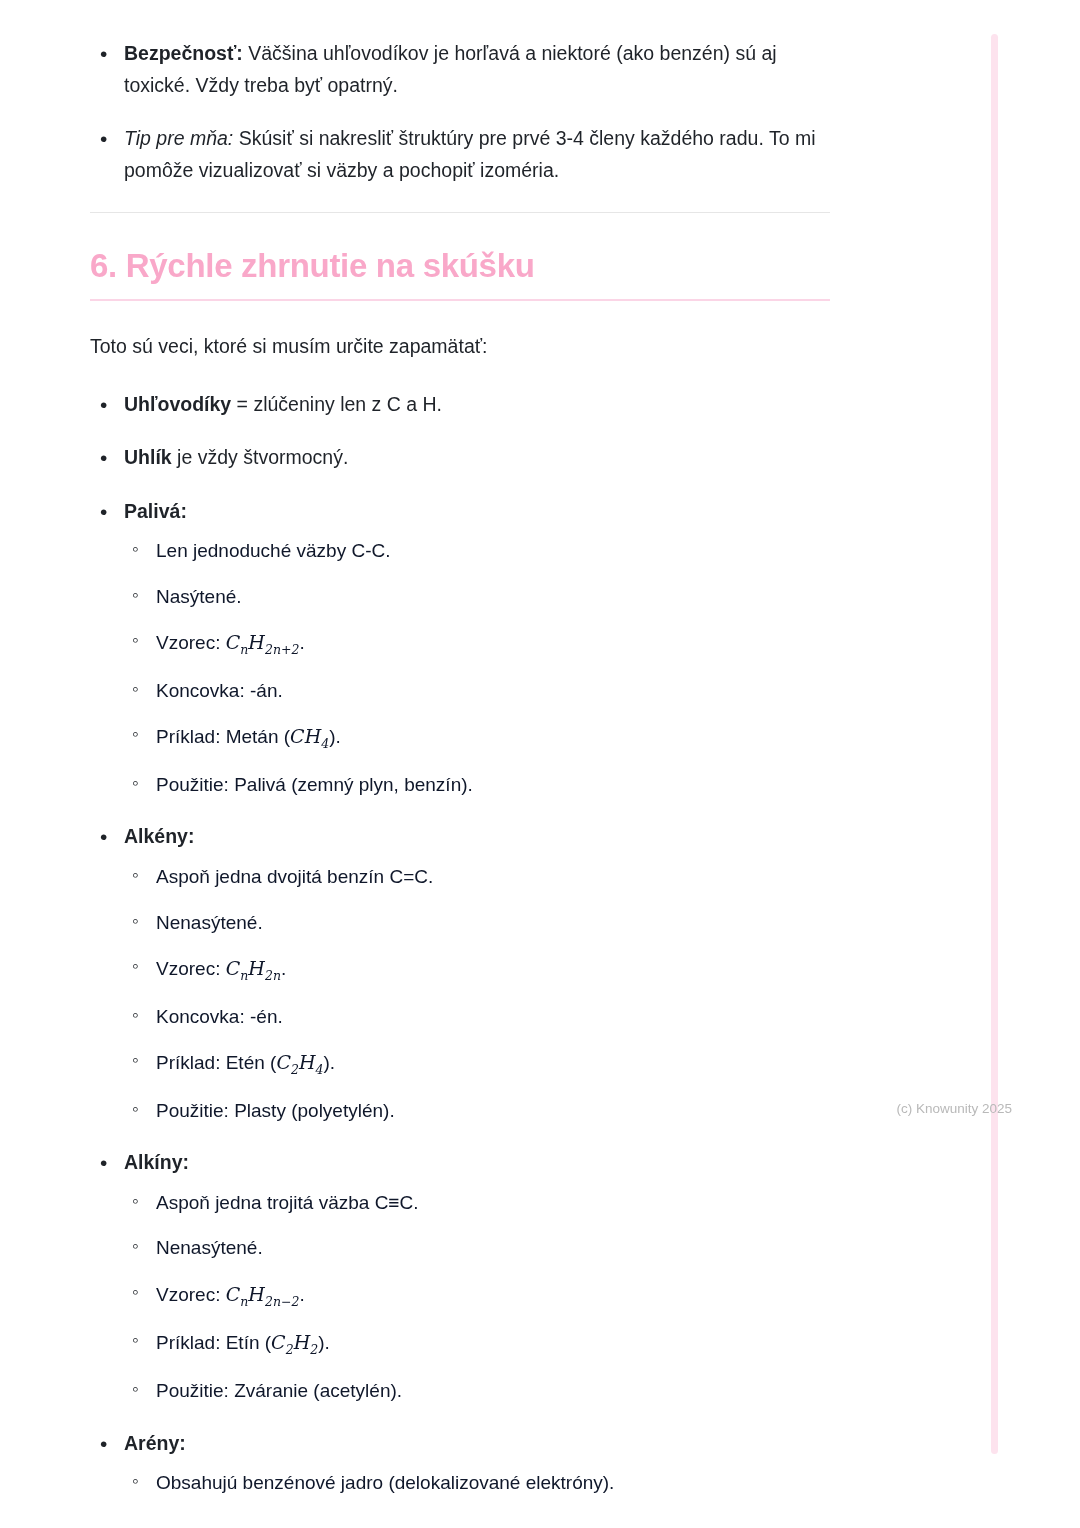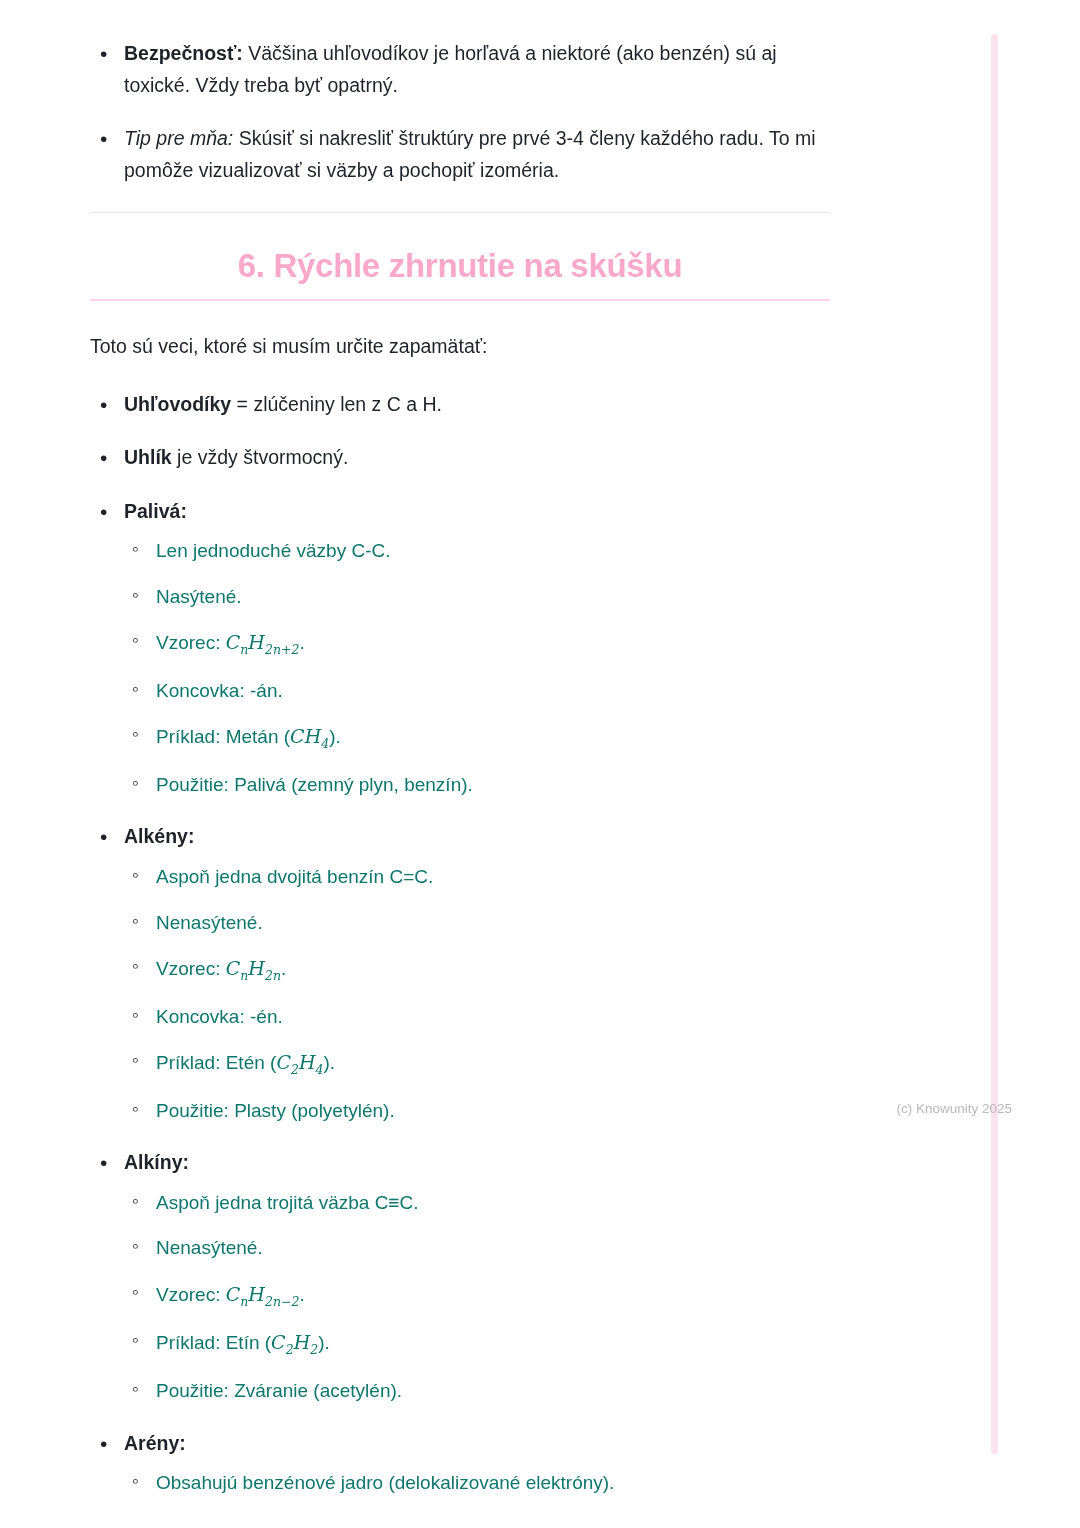--- a/index.html
+++ b/index.html
@@ -64,21 +64,21 @@
     margin: 10px 0 0 0;
     padding: 0;
   }
   ul.lvl2 > li {
     position: relative;
     padding-left: 32px;
     margin-bottom: 17px;
     font-size: 19px;
     line-height: 1.5;
     font-weight: 400;
-    color: #0f766e;
+    color: #0f172a;
   }
   ul.lvl2 > li::before {
     content: "◦";
     position: absolute;
     left: 8px;
     top: -2px;
     font-size: 19px;
     color: #1f2329;
   }
   b, .bold { font-weight: 700; }
@@ -89,21 +89,20 @@
     border-top: 1px solid #e6e6e6;
     margin: 26px 0 34px 0;
     width: 740px;
   }
   h2.section-title {
     font-size: 33px;
     font-weight: 700;
     color: #f9a8c9;
     margin: 0 0 14px 0;
     letter-spacing: -0.3px;
-    text-align: center;
   }
   .title-rule {
     border: none;
     border-top: 2px solid #fbd5e6;
     margin: 0 0 30px 0;
     width: 740px;
   }
   p.intro {
     font-size: 19.5px;
     line-height: 1.6;

